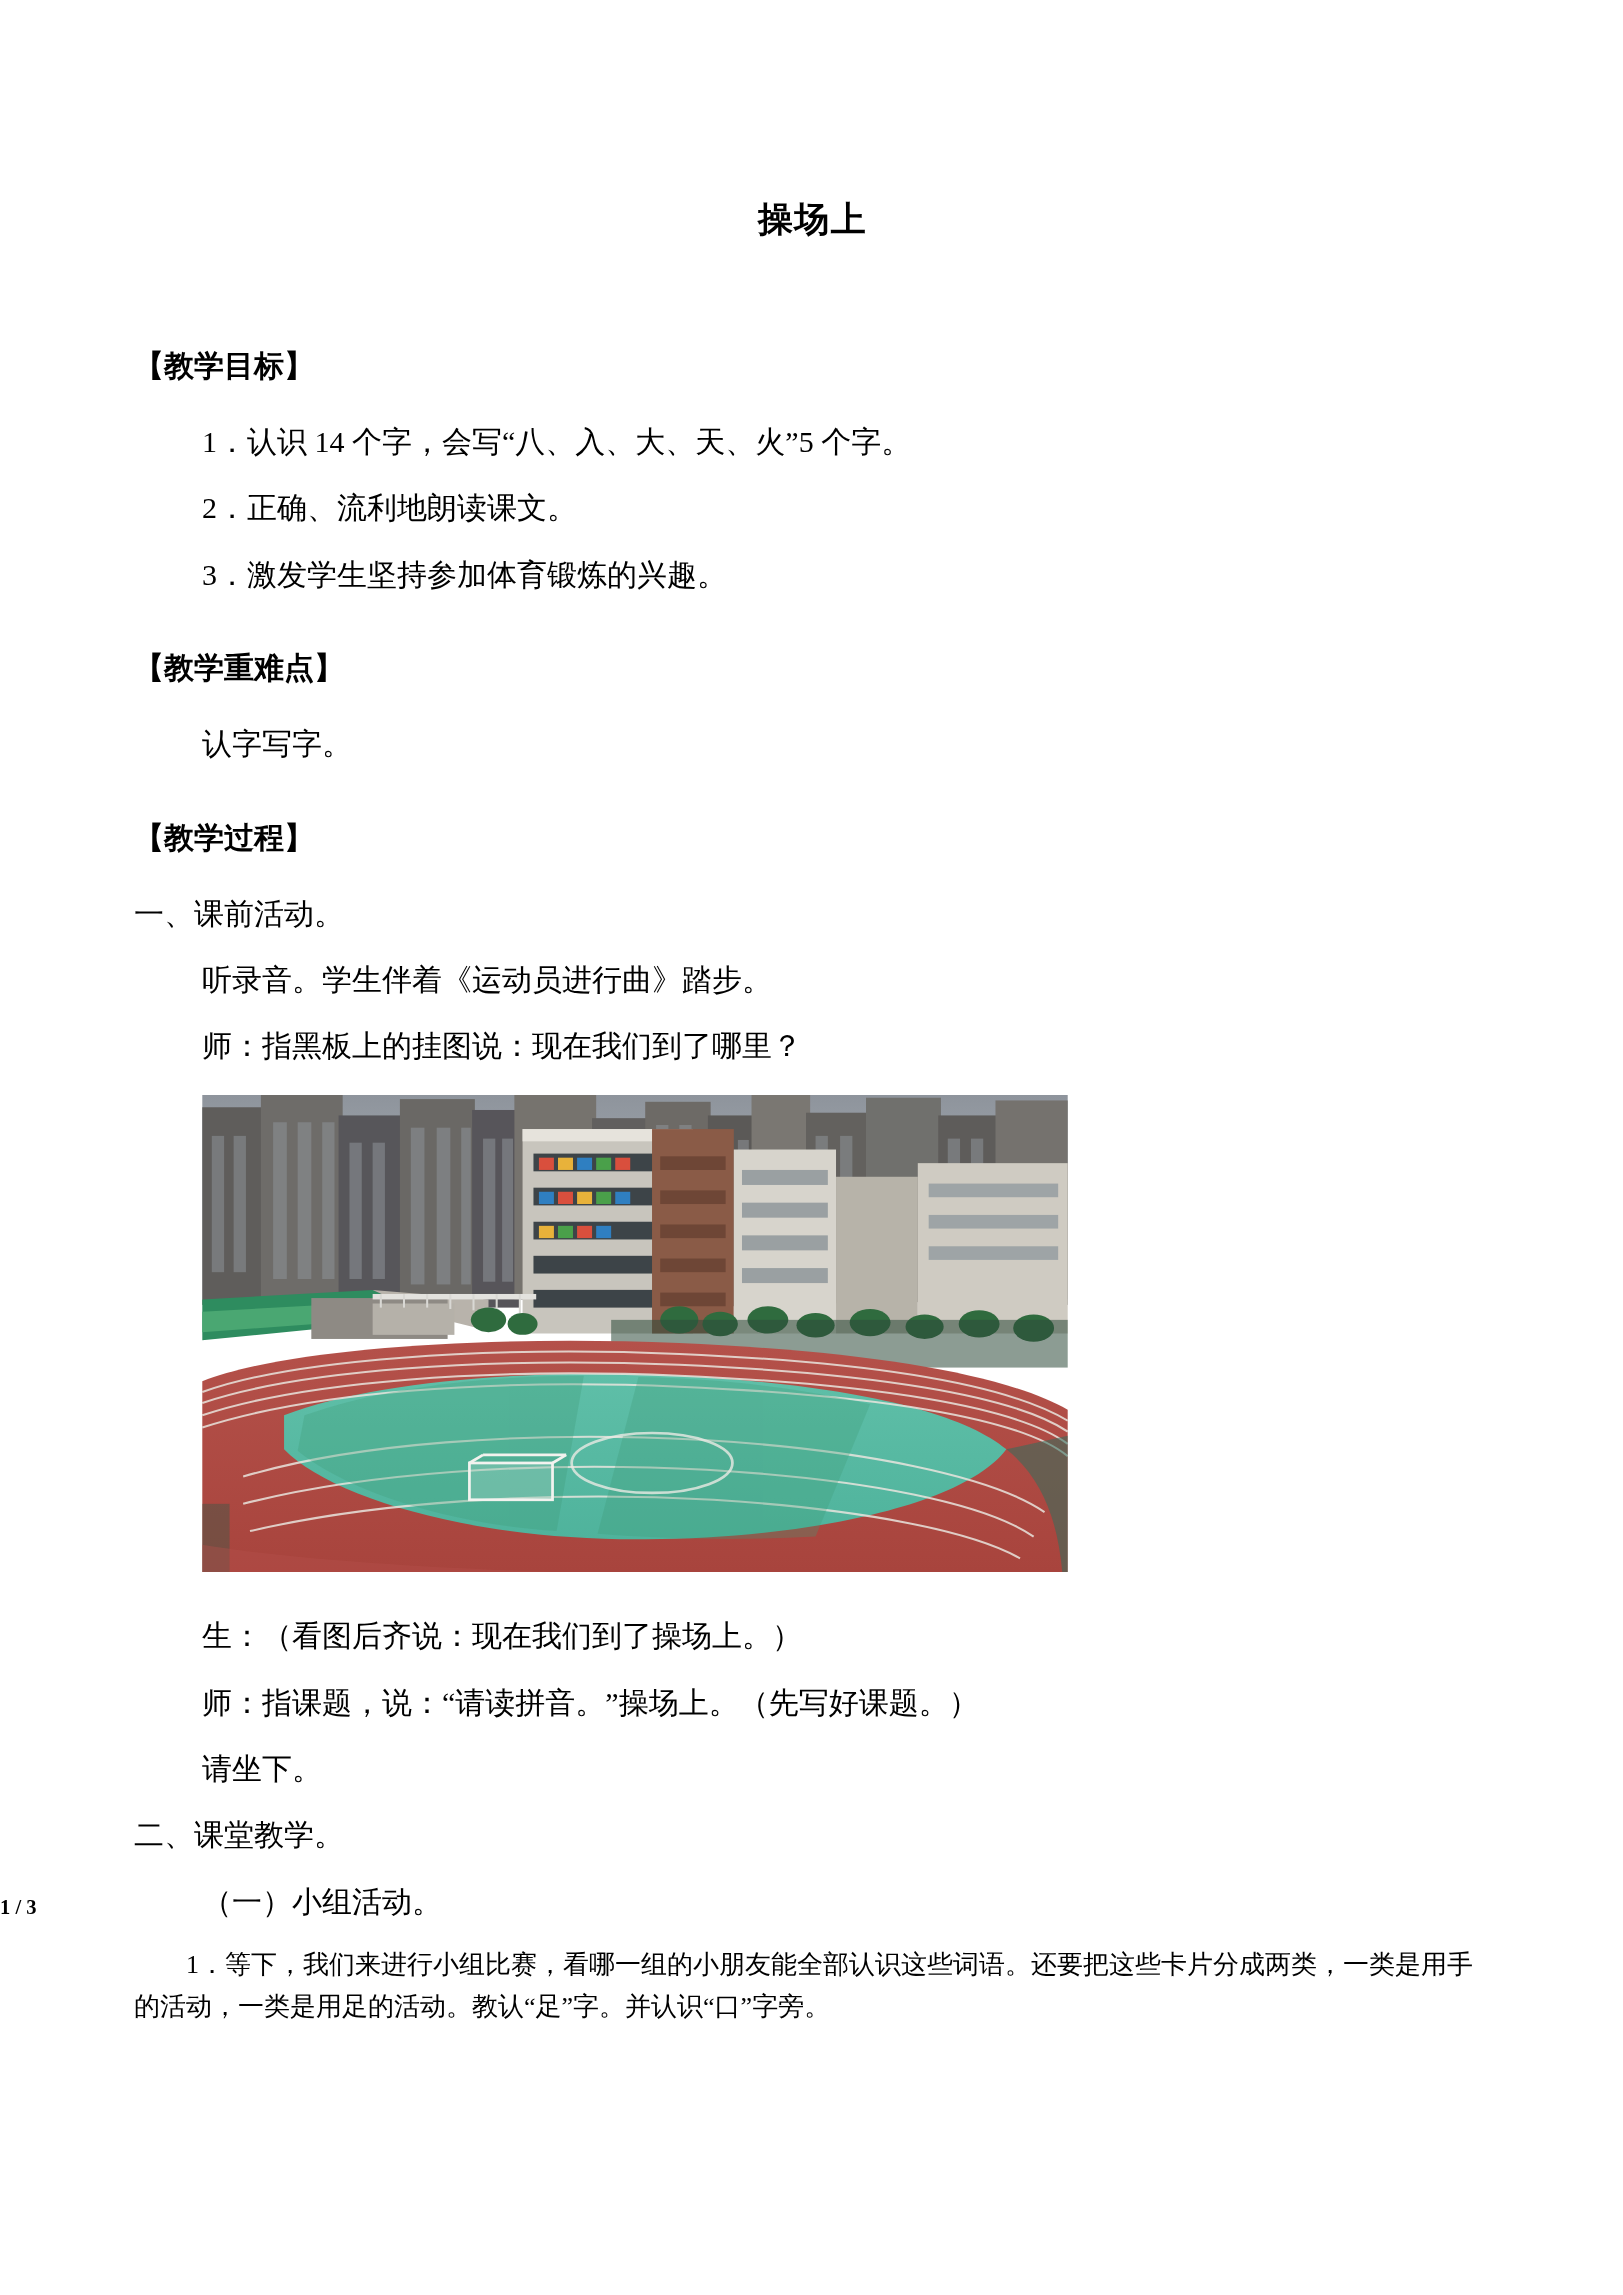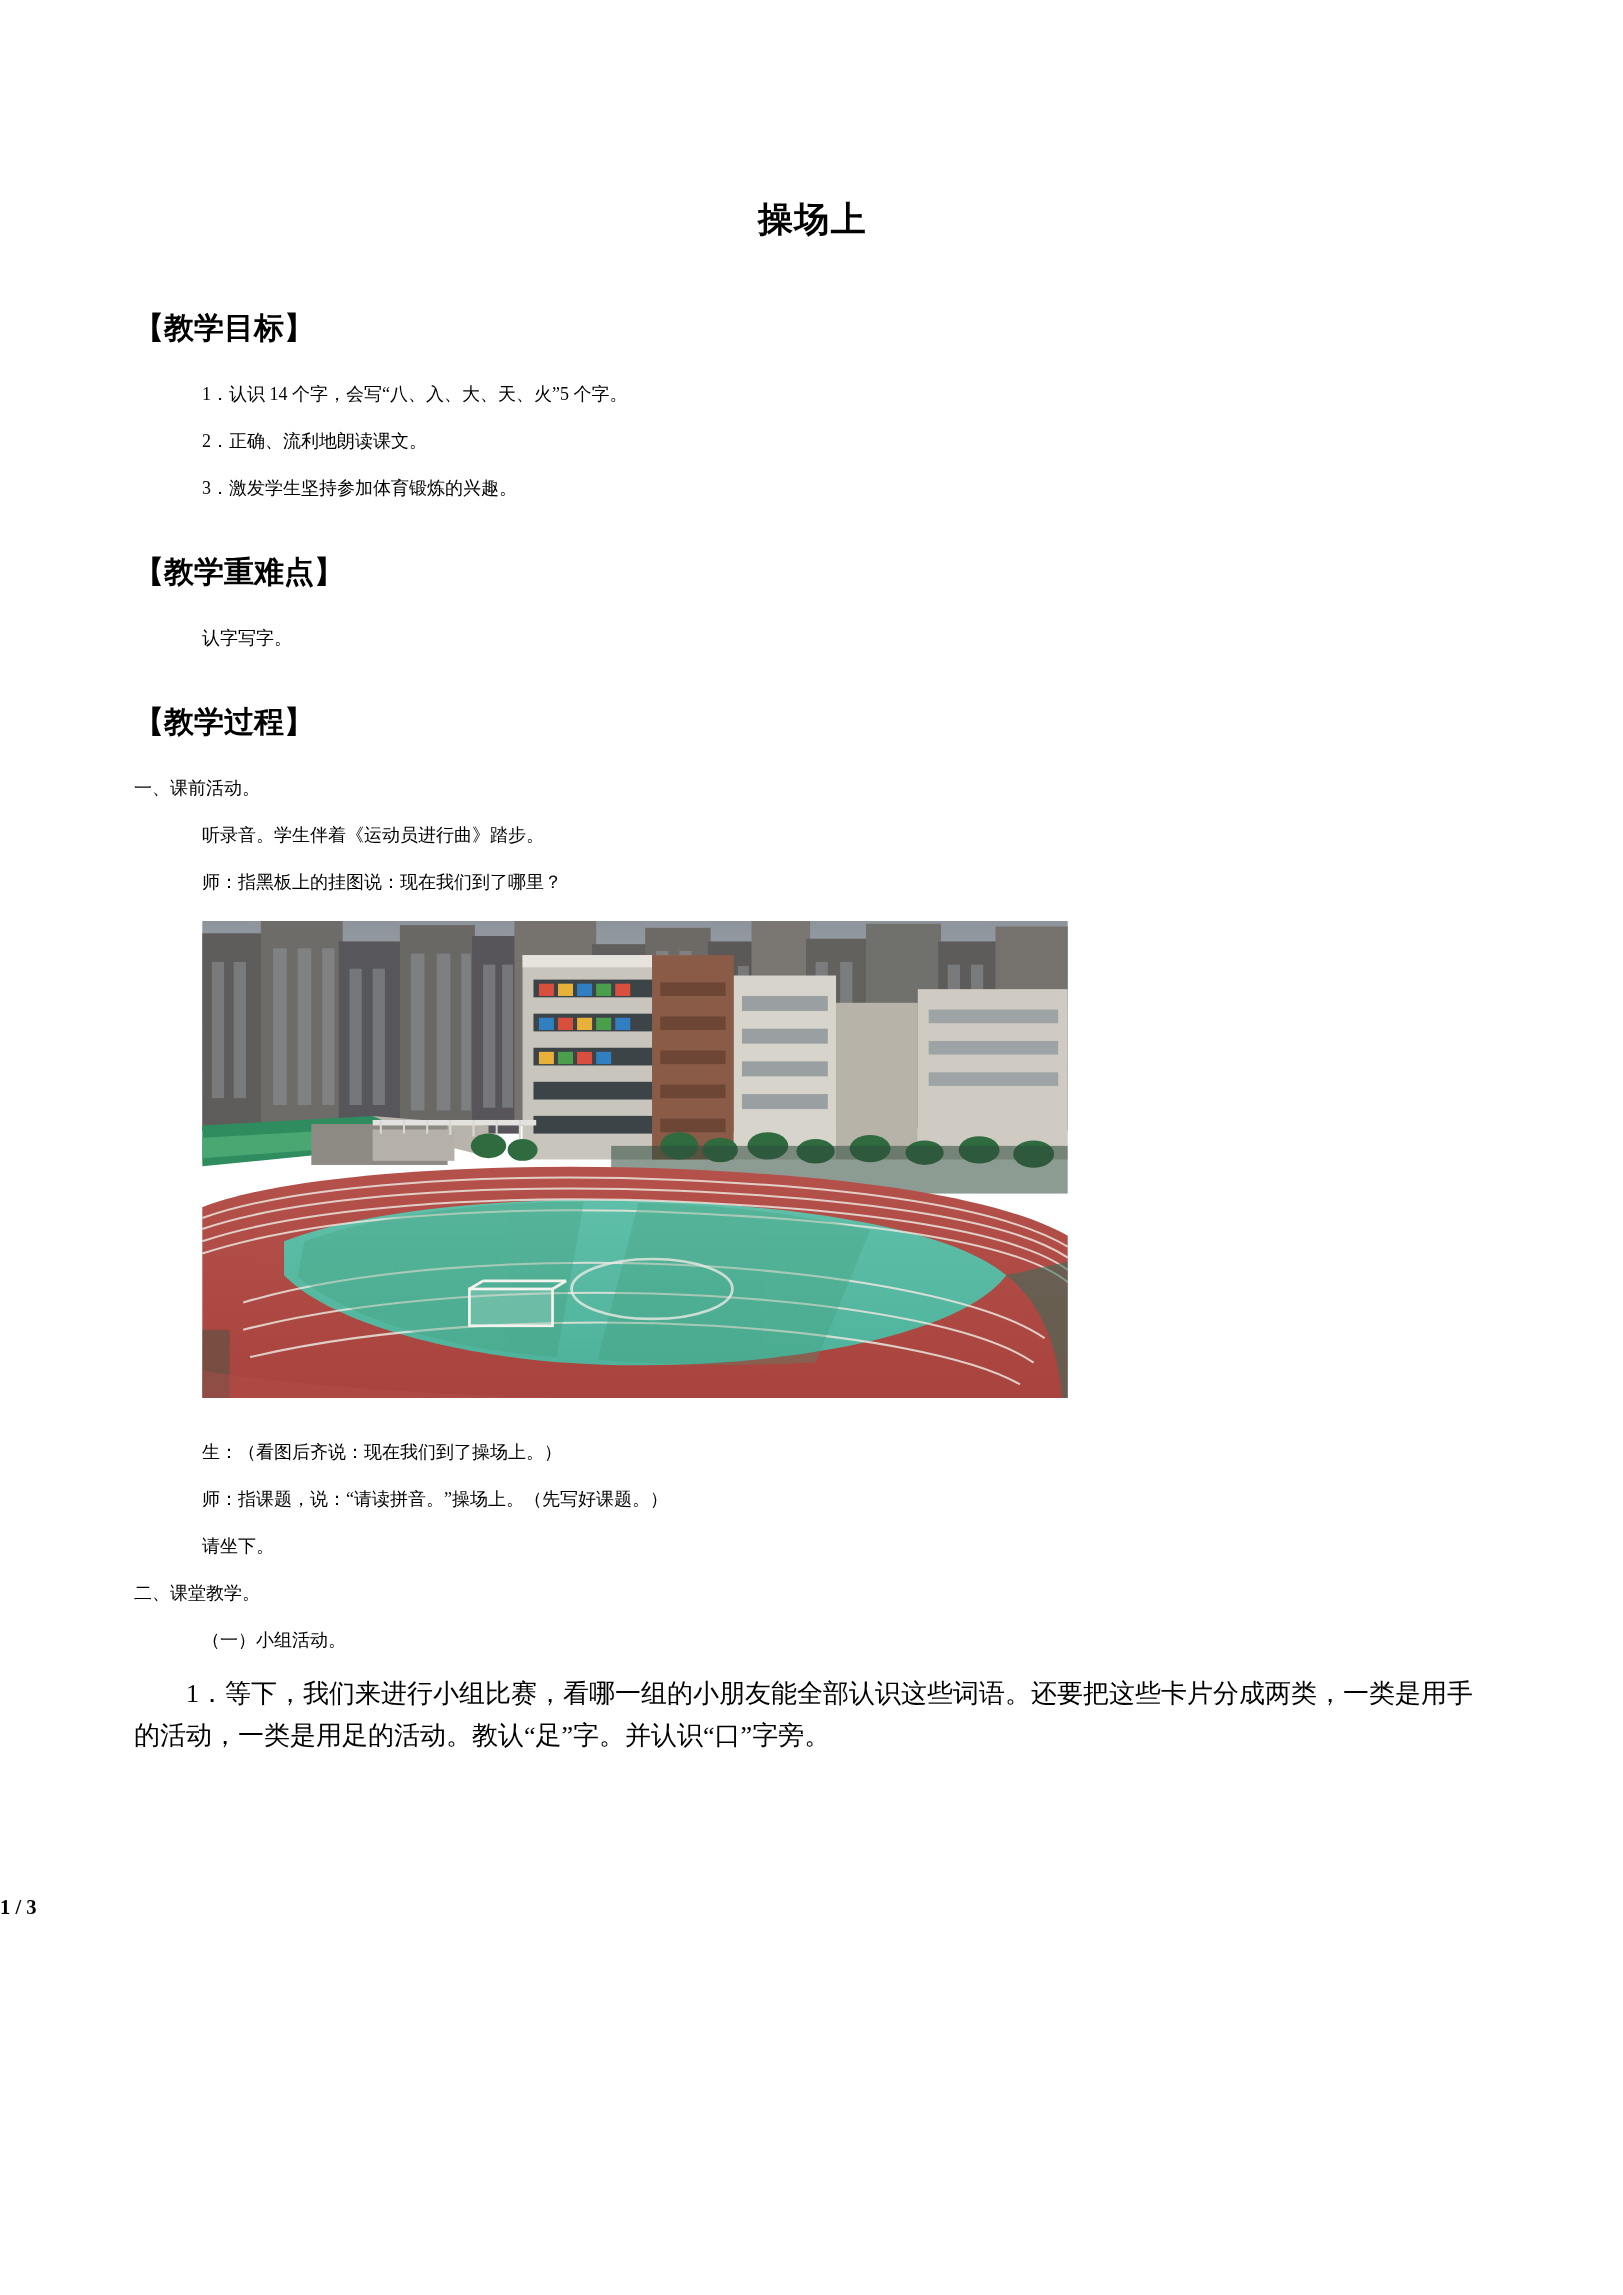--- a/index.html
+++ b/index.html
@@ -34,26 +34,26 @@
     letter-spacing: 1.4px;
     margin-top: 196px;
     margin-bottom: 0;
   }
   .section-head {
     font-size: 30px;
     font-weight: bold;
     margin: 0;
     letter-spacing: 0px;
   }
-  .sec1 { margin-top: 65px; }
+  .sec1 { margin-top: 103px; }
   .sec2 { margin-top: 49px; }
   .sec3 { margin-top: 49px; }
 
   .para {
-    font-size: 18px;
+    font-size: 30px;
     line-height: 1.62;
     margin: 0;
     text-indent: 0;
   }
   .indent1 { padding-left: 68px; }
   .indent2 { padding-left: 68px; }
   .gap-top-s { margin-top: 17.7px; }
   .gap-top-m { margin-top: 31px; }
   .gap-top-l { margin-top: 40px; }
 

